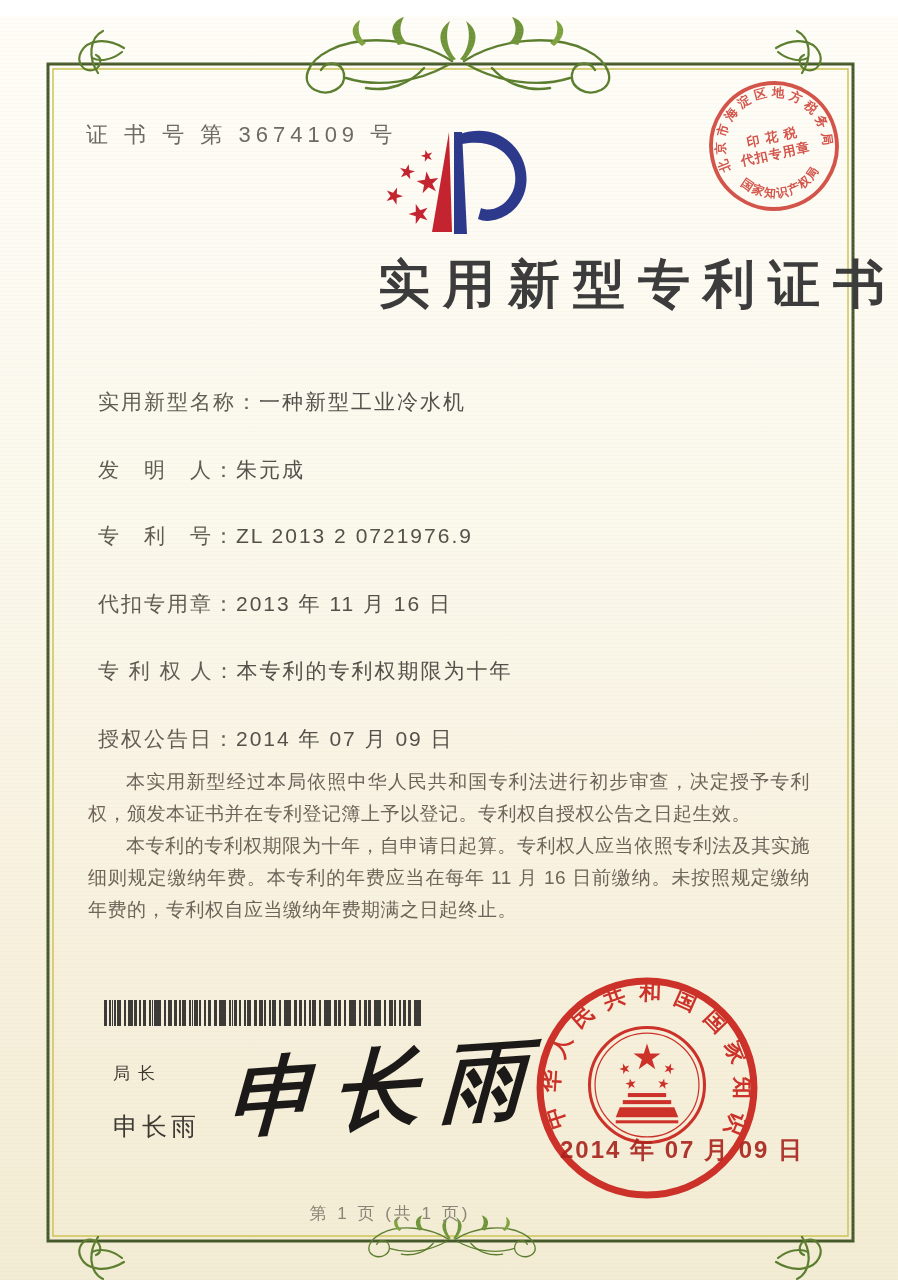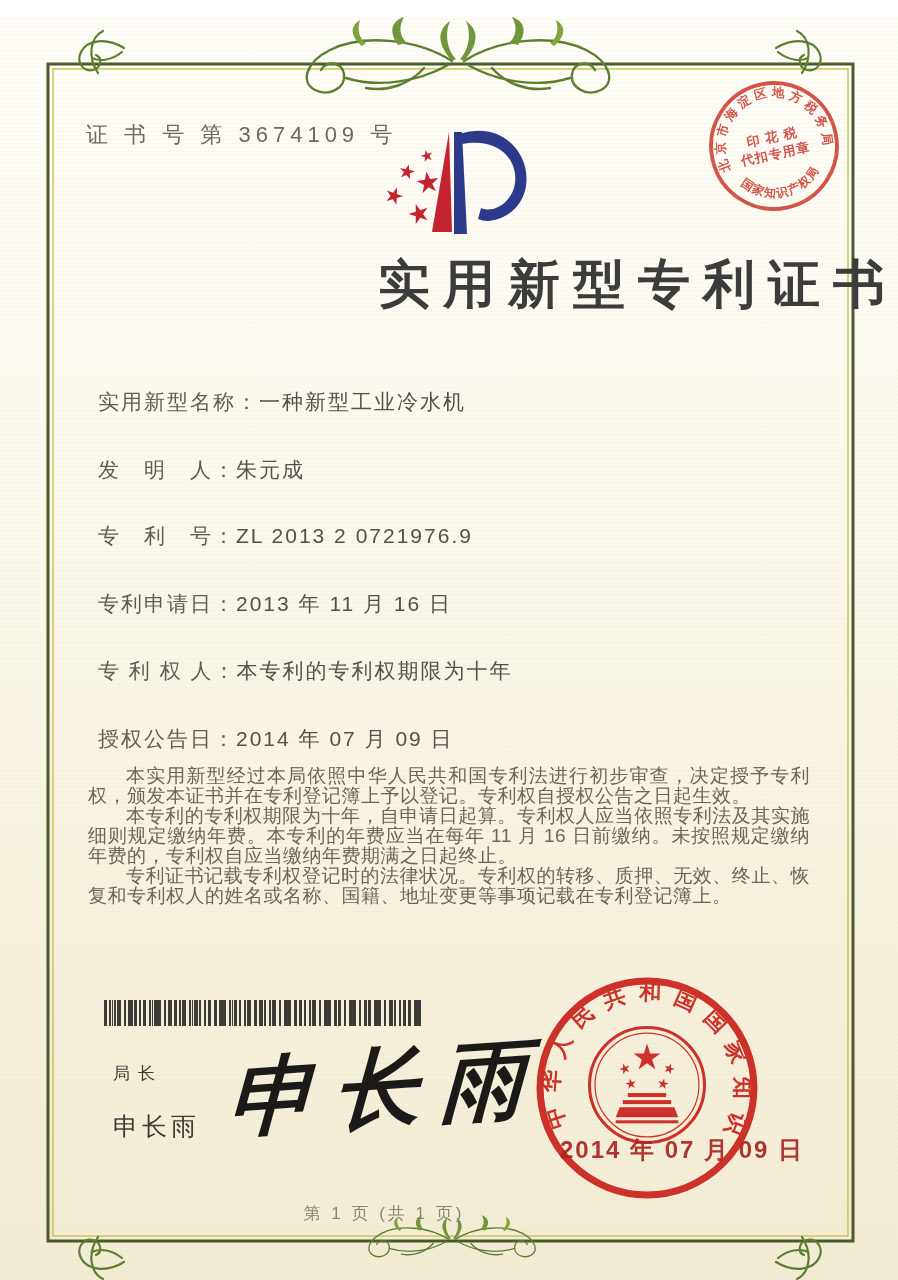--- a/index.html
+++ b/index.html
@@ -23,21 +23,21 @@
     position:absolute;left:0;top:234px;width:898px;text-align:right;
     font-size:52px;font-weight:bold;color:#3c3c3c;letter-spacing:13px;
   }
   .fields{position:absolute;left:98px;top:0;width:700px;}
   .field-row{position:absolute;left:0;font-size:21px;color:#5d584f;letter-spacing:2px;white-space:nowrap;text-align:center;}
   .field-row .lbl{color:#615c52;}
   .field-row .val{color:#55504a;}
   .r0{top:372px}.r1{top:440px}.r2{top:506px}.r3{top:574px}.r4{top:641px}.r5{top:709px}
   .body-text{
     position:absolute;left:88px;top:750px;width:722px;
-    font-size:19px;line-height:20px;color:#6e6459;text-align:justify;letter-spacing:.5px;
+    font-size:19px;line-height:32px;color:#6e6459;text-align:justify;letter-spacing:.5px;
   }
   .body-text p{margin:0;text-indent:2em;}
   .barcode{
     position:absolute;left:104px;top:984px;width:318px;height:26px;opacity:.85;
     background:
       repeating-linear-gradient(90deg,#1c1c1c 0 2px,rgba(0,0,0,0) 2px 5px),
       repeating-linear-gradient(90deg,#1c1c1c 0 1px,rgba(0,0,0,0) 1px 8px),
       repeating-linear-gradient(90deg,#1c1c1c 0 3px,rgba(0,0,0,0) 3px 13px);
   }
   .sig-post{position:absolute;left:113px;top:1046px;font-size:17px;color:#3d3a34;letter-spacing:8px;}
@@ -47,21 +47,21 @@
     font-size:86px;font-weight:bold;font-style:italic;color:#1c1a18;
     letter-spacing:20px;transform:rotate(-4deg) skewX(-6deg);white-space:nowrap;
   }
   .seal-box{position:absolute;left:531px;top:956px;width:232px;height:232px;opacity:.93;}
   .seal-date{
     position:absolute;left:560px;top:1118px;font-size:24px;color:#a8231c;
     letter-spacing:2px;font-weight:bold;white-space:nowrap;opacity:.9;z-index:5;
   }
   .footer{
     position:absolute;left:0;top:1186px;width:768px;text-align:center;
-    font-size:17px;color:#8b8577;letter-spacing:3px;
+    font-size:17px;color:#8b8577;letter-spacing:3px;padding-left:6px;
   }
 </style>
 </head>
 <body>
 
 <div class="page">
 
   <svg class="border-svg" width="898" height="1280" viewBox="0 0 898 1280">
     <rect x="48" y="48" width="805" height="1177" fill="none" stroke="#46592a" stroke-width="3"></rect>
     <rect x="53" y="53" width="795" height="1167" fill="none" stroke="#c9c04a" stroke-width="1.4"></rect>
@@ -154,34 +154,33 @@
     <div class="field-row r0">
       <span class="lbl">实用新型名称：</span><span class="val">一种新型工业冷水机</span>
     </div>
     <div class="field-row r1">
       <span class="lbl">发　明　人：</span><span class="val">朱元成</span>
     </div>
     <div class="field-row r2">
       <span class="lbl">专　利　号：</span><span class="val">ZL 2013 2 0721976.9</span>
     </div>
     <div class="field-row r3">
-      <span class="lbl">专利申请日：</span><span class="val">2013 年 11 月 16 日</span>
+      <span class="lbl">代扣专用章：</span><span class="val">2013 年 11 月 16 日</span>
     </div>
     <div class="field-row r4">
       <span class="lbl">专 利 权 人：</span><span class="val">本专利的专利权期限为十年</span>
     </div>
     <div class="field-row r5">
       <span class="lbl">授权公告日：</span><span class="val">2014 年 07 月 09 日</span>
     </div>
   </div>
 
   <div class="body-text">
     <p>本实用新型经过本局依照中华人民共和国专利法进行初步审查，决定授予专利权，颁发本证书并在专利登记簿上予以登记。专利权自授权公告之日起生效。</p>
     <p>本专利的专利权期限为十年，自申请日起算。专利权人应当依照专利法及其实施细则规定缴纳年费。本专利的年费应当在每年 11 月 16 日前缴纳。未按照规定缴纳年费的，专利权自应当缴纳年费期满之日起终止。</p>
-    <p>专利证书记载专利权登记时的法律状况。专利权的转移、质押、无效、终止、恢复和专利权人的姓名或名称、国籍、地址变更等事项记载在专利登记簿上。</p>
   </div>
 
   <div class="barcode"></div>
 
   <div class="sig-post">局长</div>
   <div class="sig-name">申长雨</div>
   <div class="autograph">申长雨</div>
 
   <div class="seal-box">
     <svg width="232" height="232" viewBox="0 0 230 230">

